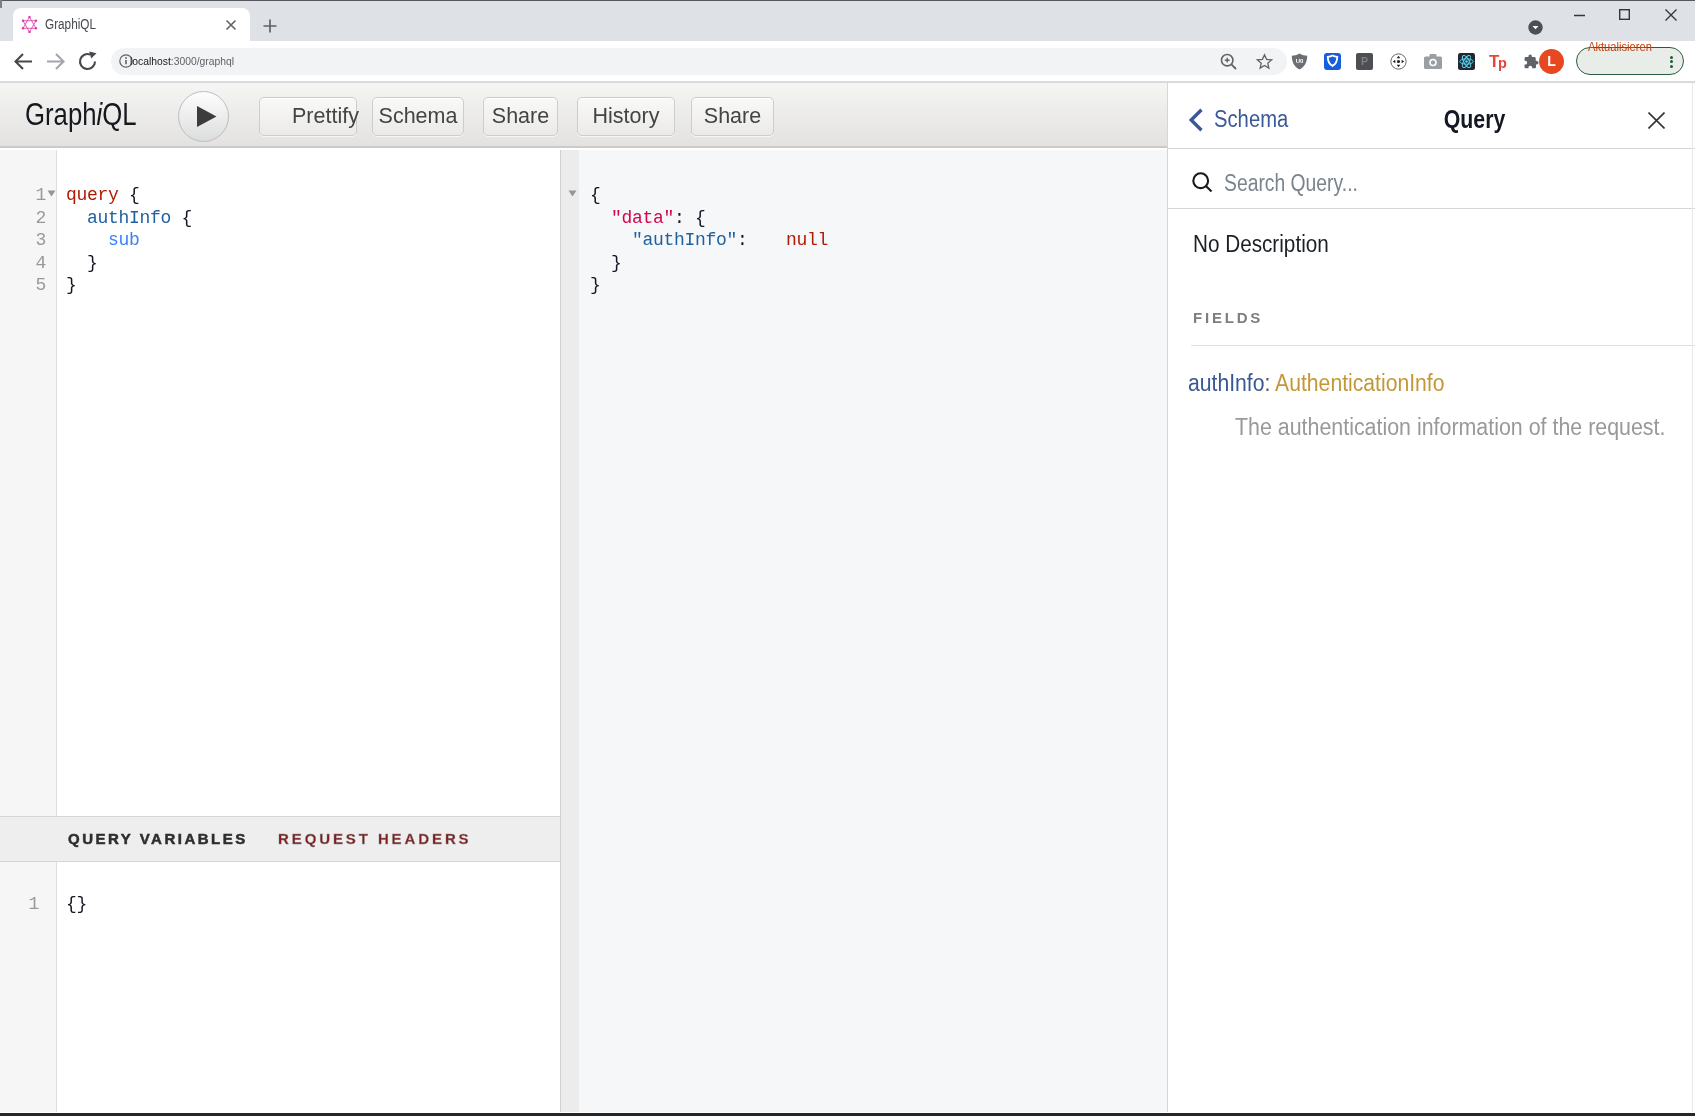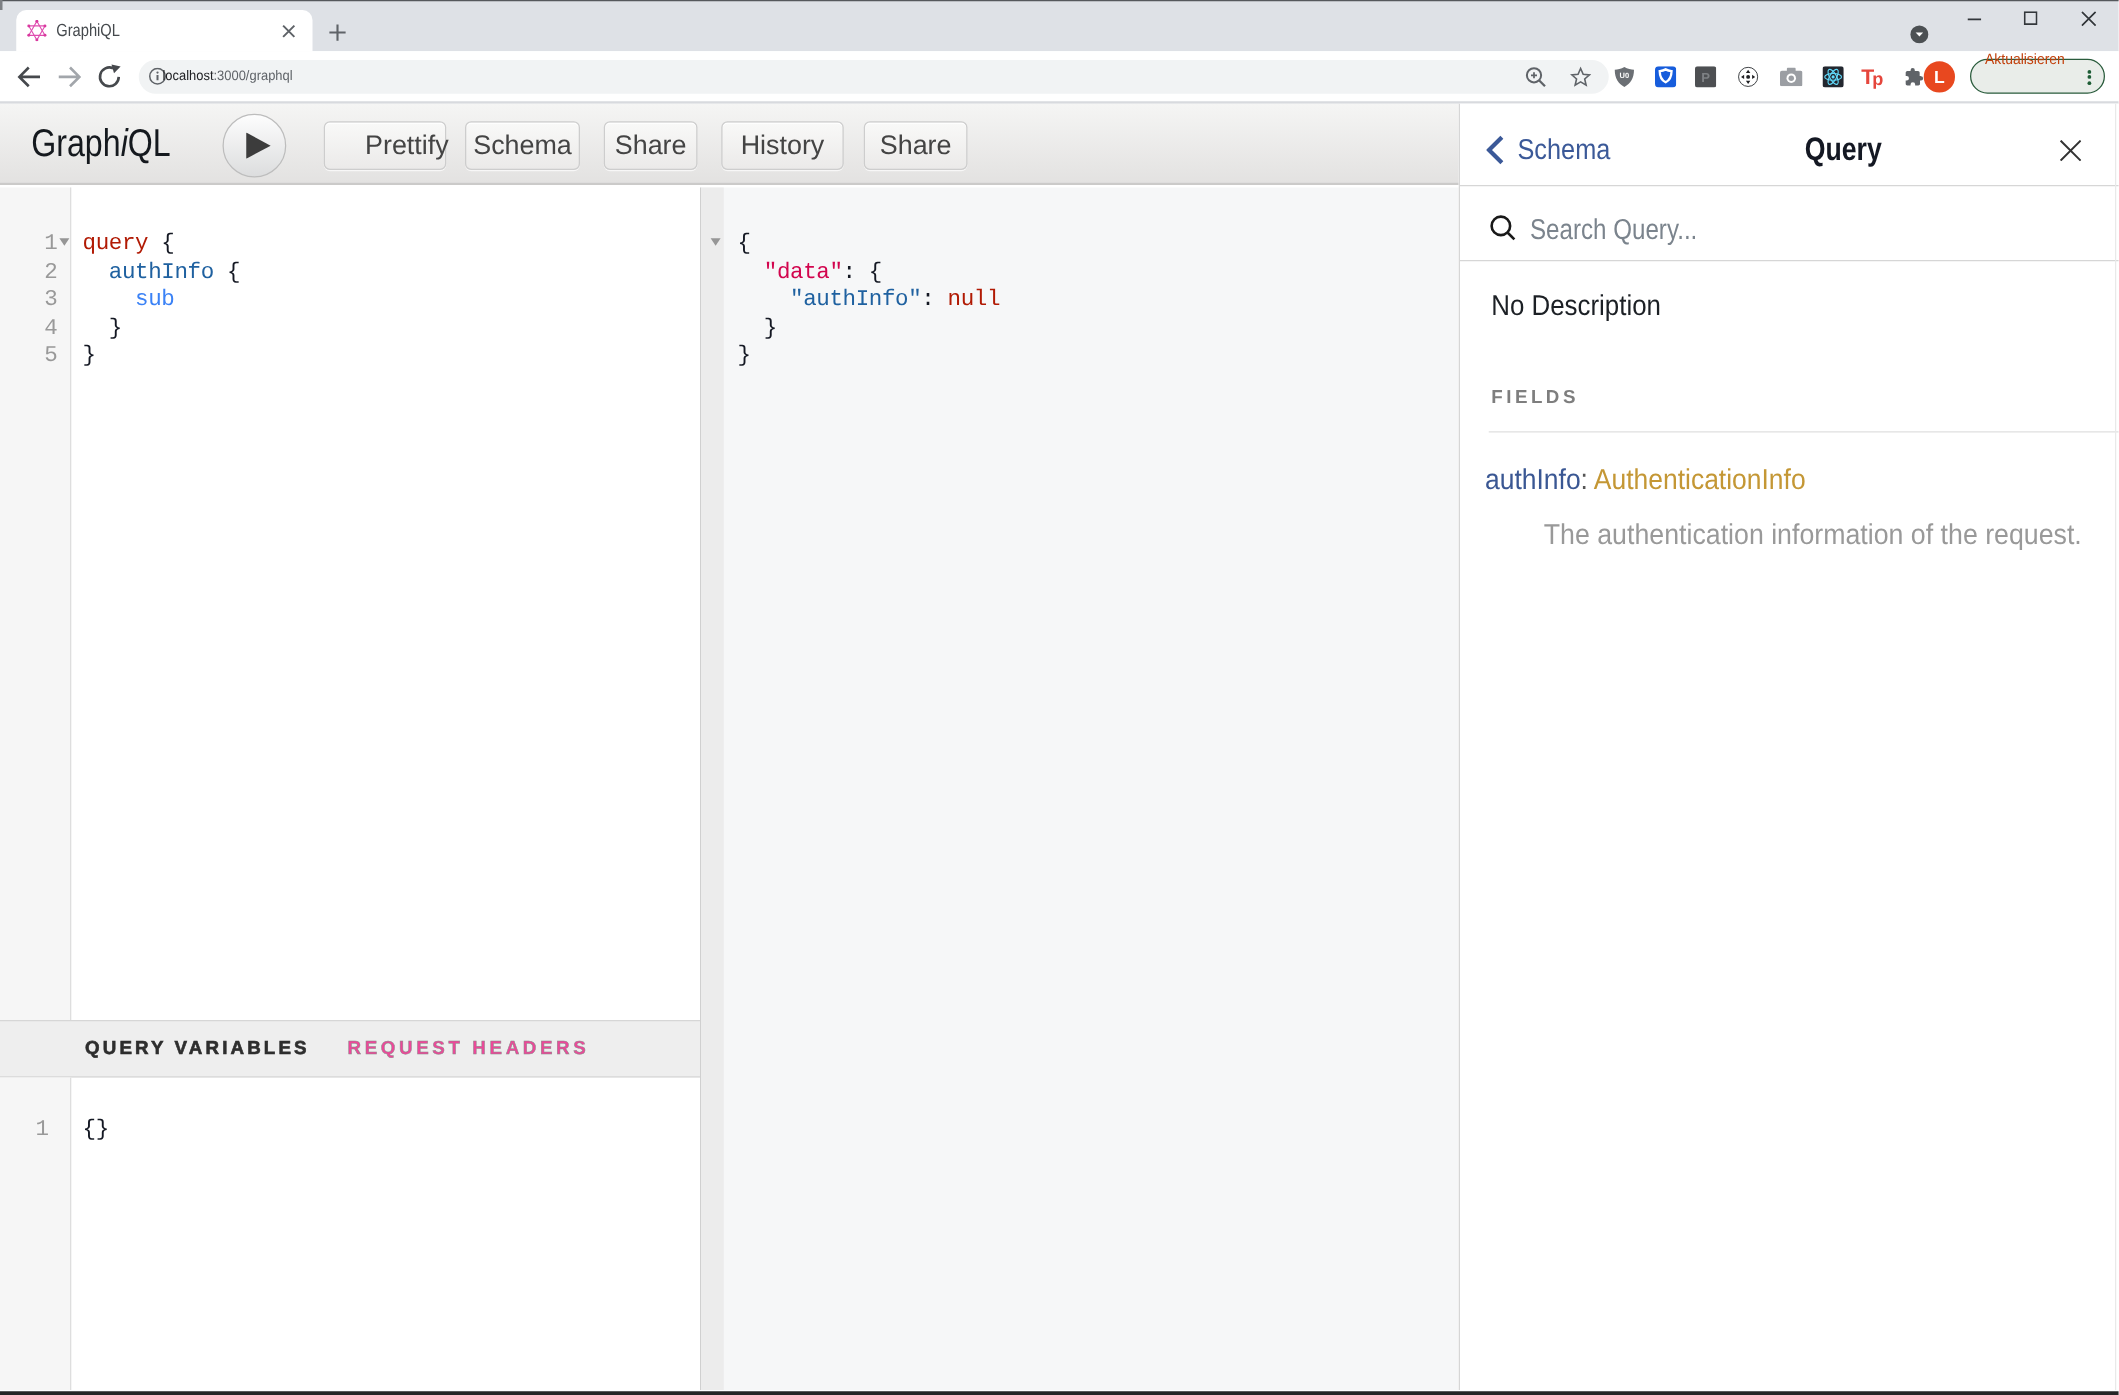--- a/index.html
+++ b/index.html
@@ -169,34 +169,34 @@
   </svg>
 
 <div class="abs mono" style="left:66px;top:184px;"><span style="color:#b11a04;">query</span> <span style="color:#141823;">{</span>
   <span style="color:#1f61a0;">authInfo</span> <span style="color:#141823;">{</span>
     <span style="color:#3b82f6;margin-top:48px;">sub</span>
   <span style="color:#141823;">}</span>
 <span style="color:#141823;">}</span></div>
 
 <div class="abs" style="left:0;top:816px;width:560px;height:46px;background:#eeeeee;border-top:1px solid #d6d6d6;border-bottom:1px solid #d6d6d6;"></div>
 <div class="abs" style="left:68px;top:816px;height:46px;line-height:46px;font-size:15px;font-weight:bold;letter-spacing:2.5px;color:#2e2e2e;-webkit-text-stroke:0.5px #2e2e2e;">QUERY VARIABLES</div>
-<div class="abs" style="left:278px;top:816px;height:46px;line-height:46px;font-size:15px;font-weight:bold;letter-spacing:2.9px;color:#ec4899;-webkit-text-stroke:0.4px #8a8a8a;">REQUEST HEADERS</div>
+<div class="abs" style="left:278px;top:816px;height:46px;line-height:46px;font-size:15px;font-weight:bold;letter-spacing:2.9px;color:#7f1d1d;-webkit-text-stroke:0.4px #8a8a8a;">REQUEST HEADERS</div>
 
 <div class="abs" style="left:0;top:862px;width:57px;height:250px;background:#f6f6f6;border-right:1px solid #dedede;"></div>
 <div class="abs mono" style="left:0;top:893px;width:39px;text-align:right;color:#999;">1</div>
 <div class="abs mono" style="left:66px;top:893px;color:#141823;">{}</div>
 
 <div class="abs" style="left:560px;top:150px;width:607px;height:962px;background:#f6f7f8;border-left:1px solid #d0d0d0;"></div>
 <div class="abs" style="left:561px;top:150px;width:18px;height:962px;background:#ececec;"></div>
 <svg class="abs" style="left:568px;top:190px;" width="9" height="7" viewBox="0 0 9 7">
     <path d="M0.5 0.5 L8.5 0.5 L4.5 6.5 Z" fill="#969696"></path>
   </svg>
 <div class="abs mono" style="left:590px;top:184px;"><span style="color:#141823;">{</span>
   <span style="color:#d2054e;">"data"</span><span style="color:#141823;">: {</span>
-    <span style="color:#1f61a0;">"authInfo"</span><span style="color:#141823;">: </span><span style="color:#b11a04;">null</span>
+    <span style="color:#1f61a0;">"authInfo"</span><span style="color:#141823;">: </span><span style="color:#b11a04;margin-left:28px;">null</span>
   <span style="color:#141823;">}</span>
 <span style="color:#141823;">}</span></div>
 
 <div class="abs" style="left:1167px;top:83px;width:528px;height:1029px;background:#fff;border-left:1px solid #d6d6d6;"></div>
 
 <div class="abs" style="left:1168px;top:83px;width:527px;height:66px;border-bottom:1px solid #d6d6d6;background:#fff;"></div>
 <svg class="abs" style="left:1189px;top:108px;" width="14" height="24" viewBox="0 0 14 24">
     <path d="M12.5 1.8 L2.2 12 L12.5 22.2" stroke="#3b5998" stroke-width="3.4" fill="none"></path>
   </svg>
 <div class="abs" style="left:1214px;top:90px;height:58px;line-height:58px;font-size:23px;color:#3b5998;"><span class="sx" style="transform:scaleX(.88);">Schema</span></div>

